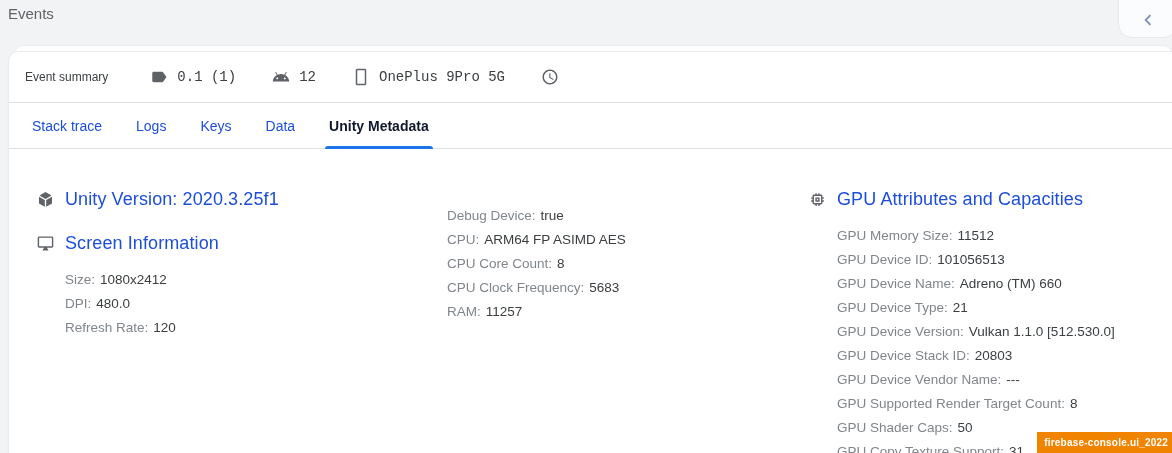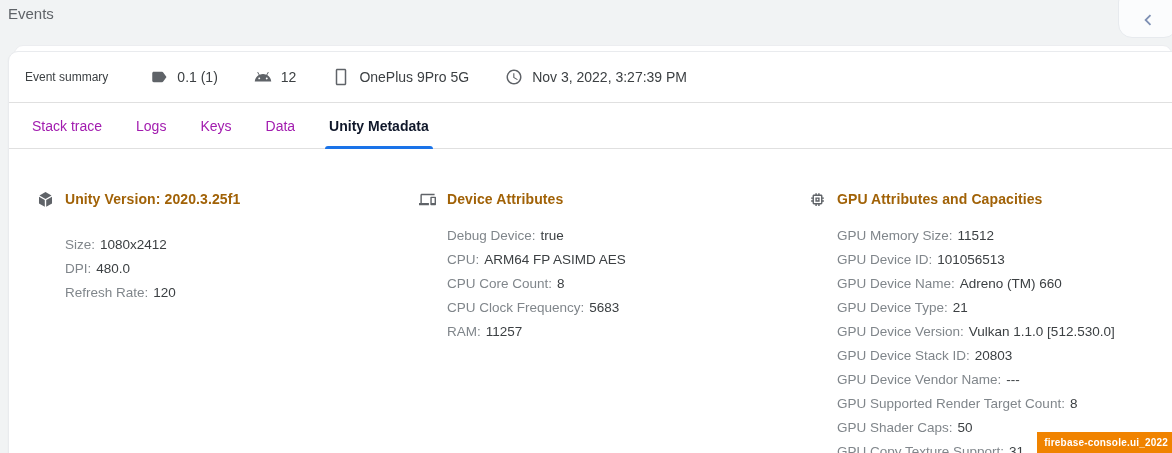--- a/index.html
+++ b/index.html
@@ -26,41 +26,41 @@
     background:#fff; border:1px solid #ecedf0; border-radius:9px;
   }
   .card {
     position:absolute; top:51px; left:8px; right:-10px; bottom:-10px;
     background:#fff; border:1px solid #e9ebee; border-radius:10px;
     box-shadow:0 1px 2px rgba(60,64,67,.06); overflow:hidden;
   }
 
   .summary-row { height:50px; display:flex; align-items:center; padding:0 16px; border-bottom:1px solid #e0e0e0; }
   .summary-label { font-size:12px; color:#3c4043; margin-right:42px; }
-  .summary-items { display:flex; align-items:flex-end; }
+  .summary-items { display:flex; align-items:flex-end;font-family:Liberation Mono, monospace; }
   .sum-item { display:flex; align-items:center; margin-right:36px; font-size:14px; color:#3c4043; }
   .sum-item .ic { width:18px; height:18px; margin-right:9px; color:#5f6368; display:flex; flex:none; }
 
   .tabs-row { height:45px; display:flex; padding-left:6px; border-bottom:1px solid #e0e0e0; }
   .tab {
     padding:0 17px; display:flex; align-items:center;
-    font-size:14px; color:#a21caf; position:relative; cursor:pointer; white-space:nowrap;
+    font-size:14px; color:#1d4ed8; position:relative; cursor:pointer; white-space:nowrap;
   }
   .tab.active { color:#0f172a; font-weight:700; }
   .tab.active::after {
     content:""; position:absolute; left:13px; right:13px; bottom:-1px; height:3px;
     background:#1a73e8; border-radius:3px 3px 0 0;
   }
 
   .content { display:flex; padding:40px 0 0 28px; }
   .col-0 { width:382px; } .col-1 { width:390px; } .col-2 { flex:1; }
   .section + .section { margin-top:24px; }
   .sec-head { display:flex; align-items:center; height:20px; }
   .sec-head .ic { width:17px; height:17px; margin-right:11px; color:#5f6368; flex:none; display:flex; }
-  .sec-title { font-size:14px; font-weight:700; color:#a16207; letter-spacing:.1px; white-space:nowrap; }
+  .sec-title { font-size:18px; font-weight:400; color:#1d4ed8; letter-spacing:.1px; white-space:nowrap; }
   .rows { margin:15px 0 0 28px; }
   .kv { font-size:13.5px; line-height:24px; white-space:nowrap; }
   .kv .k { color:#80868b; }
   .kv .v { color:#3c4043; margin-left:5px; }
 
   .watermark {
     position:absolute; right:-3px; bottom:0; z-index:5;
     color:#fff; font-size:10px; font-weight:700; padding:5px 7px; letter-spacing:.2px;
   }
 </style>
@@ -106,21 +106,20 @@
             </svg>
           </span>
           <span>OnePlus 9Pro 5G</span>
         </div>
         <div class="sum-item">
           <span class="ic">
             <svg viewBox="0 0 24 24" fill="currentColor">
               <path d="M11.99 2C6.47 2 2 6.48 2 12s4.47 10 9.99 10C17.52 22 22 17.52 22 12S17.52 2 11.99 2zM12 20c-4.42 0-8-3.58-8-8s3.58-8 8-8 8 3.58 8 8-3.58 8-8 8zm.5-13H11v6l5.25 3.15.75-1.23-4.5-2.67z"></path>
             </svg>
           </span>
-          <span>Nov 3, 2022, 3:27:39 PM</span>
         </div>
       </div>
   </div>
   <div class="tabs-row" id="tabs">
       <div class="tab">Stack trace</div>
       <div class="tab">Logs</div>
       <div class="tab">Keys</div>
       <div class="tab">Data</div>
       <div class="tab active">Unity Metadata</div>
     </div>
@@ -132,37 +131,37 @@
               <svg viewBox="0 0 24 24" fill="currentColor">
                 <path d="M12 1.5 20.5 6.4 12 11.3 3.5 6.4Z"></path>
                 <path d="M2.8 8.1 11 12.85v9.4L2.8 17.5Z"></path>
                 <path d="M21.2 8.1 13 12.85v9.4l8.2-4.75Z"></path>
               </svg>
             </span>
             <span class="sec-title">Unity Version: 2020.3.25f1</span>
           </div>
         </div>
         <div class="section">
+          <div class="sec-head">
+            <span class="ic">
+              <svg viewBox="0 0 24 24" fill="currentColor">
+                <path d="M21 2H3c-1.1 0-2 .9-2 2v12c0 1.1.9 2 2 2h7l-2 3v1h8v-1l-2-3h7c1.1 0 2-.9 2-2V4c0-1.1-.9-2-2-2zm0 14H3V4h18v12z"></path>
+              </svg>
+            </span>
+            <span class="sec-title">Screen Information</span>
+          </div>
           <div class="rows">
             <div class="kv"><span class="k">Size:</span><span class="v">1080x2412</span></div>
             <div class="kv"><span class="k">DPI:</span><span class="v">480.0</span></div>
             <div class="kv"><span class="k">Refresh Rate:</span><span class="v">120</span></div>
           </div>
         </div>
       </div>
       <div class="col col-1">
         <div class="section">
-          <div class="sec-head">
-            <span class="ic">
-              <svg viewBox="0 0 24 24" fill="currentColor">
-                <path d="M4 6h18V4H4c-1.1 0-2 .9-2 2v11H0v3h14v-3H4V6zm19 2h-6c-.55 0-1 .45-1 1v10c0 .55.45 1 1 1h6c.55 0 1-.45 1-1V9c0-.55-.45-1-1-1zm-1 9h-4v-7h4v7z"></path>
-              </svg>
-            </span>
-            <span class="sec-title">Device Attributes</span>
-          </div>
           <div class="rows">
             <div class="kv"><span class="k">Debug Device:</span><span class="v">true</span></div>
             <div class="kv"><span class="k">CPU:</span><span class="v">ARM64 FP ASIMD AES</span></div>
             <div class="kv"><span class="k">CPU Core Count:</span><span class="v">8</span></div>
             <div class="kv"><span class="k">CPU Clock Frequency:</span><span class="v">5683</span></div>
             <div class="kv"><span class="k">RAM:</span><span class="v">11257</span></div>
           </div>
         </div>
       </div>
       <div class="col col-2">

